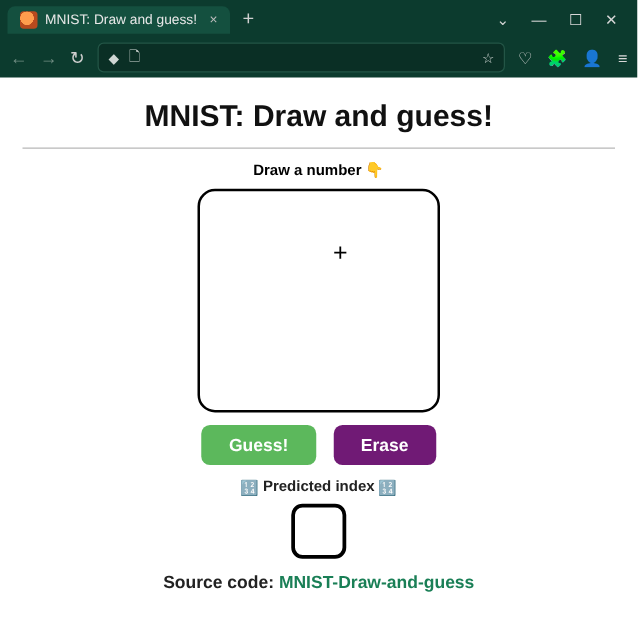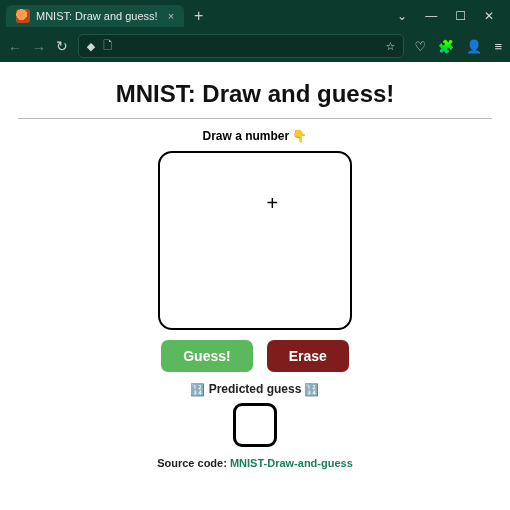--- a/index.html
+++ b/index.html
@@ -26,25 +26,25 @@
   
   .page{padding:10px 18px 0 18px;text-align:center}
   h1{font-size:24px;margin:8px 0 10px 0;color:#111;font-weight:800}
   hr{border:none;border-top:1px solid #b8b8b8;margin:0 0 10px 0}
   .prompt{font-size:12px;font-weight:700;margin:6px 0 8px 0}
   .canvas{width:190px;height:175px;border:2.5px solid #000;border-radius:14px;margin:0 auto;position:relative;background:#fff;cursor:crosshair}
   .cross{position:absolute;left:56%;top:22%;font-size:20px;font-weight:400;color:#000}
   .btnrow{margin-top:10px;display:flex;justify-content:center;gap:14px}
   .btn{border:none;border-radius:7px;padding:8px 22px;font-size:14px;font-weight:600;color:#fff;cursor:pointer}
   .btn.guess{background:#5cb85c}
-  .btn.erase{background:#7f1d1d}
+  .btn.erase{background:#701a75}
   .predline{margin-top:10px;font-size:12px;font-weight:700;color:#222}
   .emoji-box{display:inline-block;vertical-align:middle;font-size:12px}
   .outbox{width:38px;height:38px;border:3px solid #000;border-radius:9px;margin:6px auto 0 auto;background:#fff}
-  .srcline{font-size:11px;margin-top:10px;color:#222;font-weight:700}
+  .srcline{font-size:14px;margin-top:10px;color:#222;font-weight:700}
   .srcline a{color:#1a7f56;text-decoration:none;font-weight:700}
 </style>
 </head>
 <body>
 
 <div class="chrome">
   <div class="tabbar">
     <div class="tab">
       <span class="favicon"></span>
       <span class="tab-title">MNIST: Draw and guess!</span>
@@ -85,19 +85,19 @@
     <span>Draw a number </span><span>👇</span>
   </div>
   <div class="canvas">
     <span class="cross">+</span>
   </div>
   <div class="btnrow">
     <button class="btn guess">Guess!</button>
     <button class="btn erase">Erase</button>
   </div>
   <div class="predline">
-    <span class="emoji-box">🔢</span><span> Predicted guess </span><span class="emoji-box">🔢</span>
+    <span class="emoji-box">🔢</span><span> Predicted index </span><span class="emoji-box">🔢</span>
   </div>
   <div class="outbox"></div>
   <div class="srcline">
     <span>Source code: </span><a href="#">MNIST-Draw-and-guess</a>
   </div>
 </div>
 
 </body></html>

